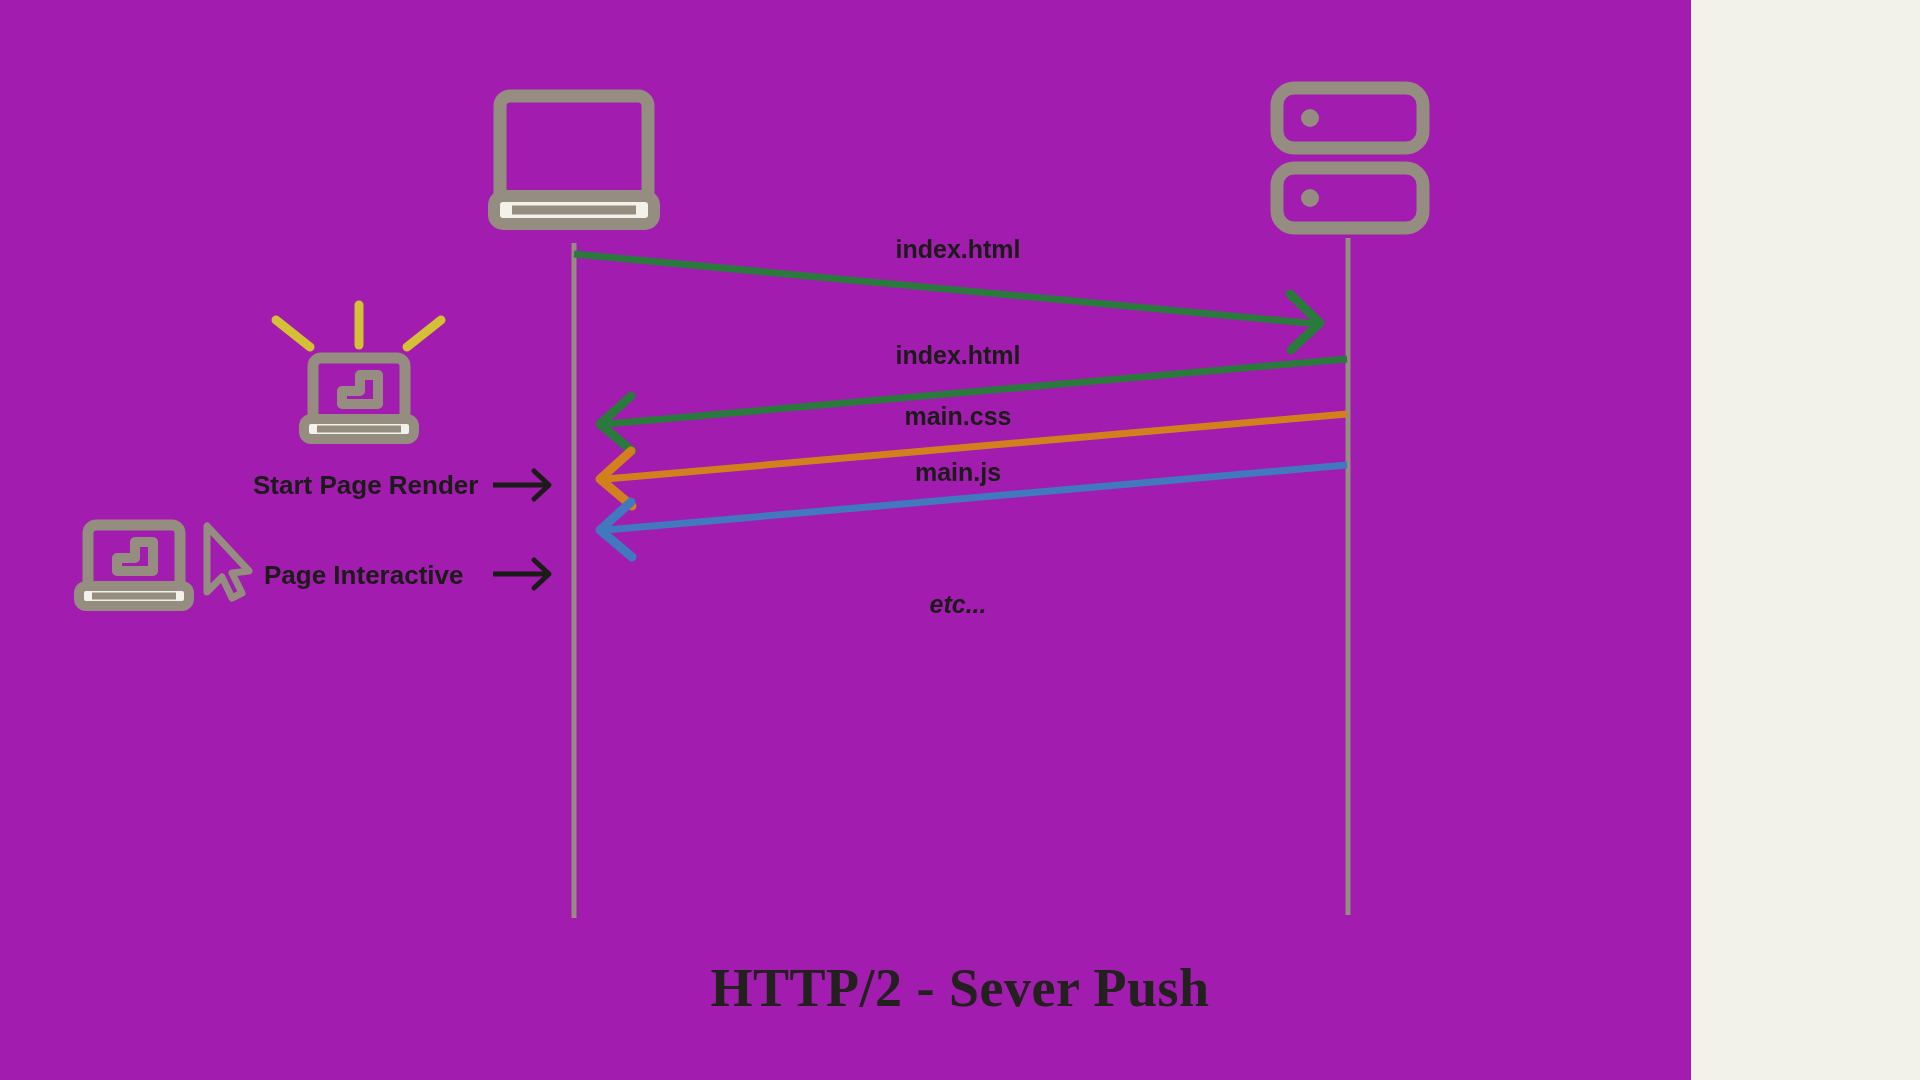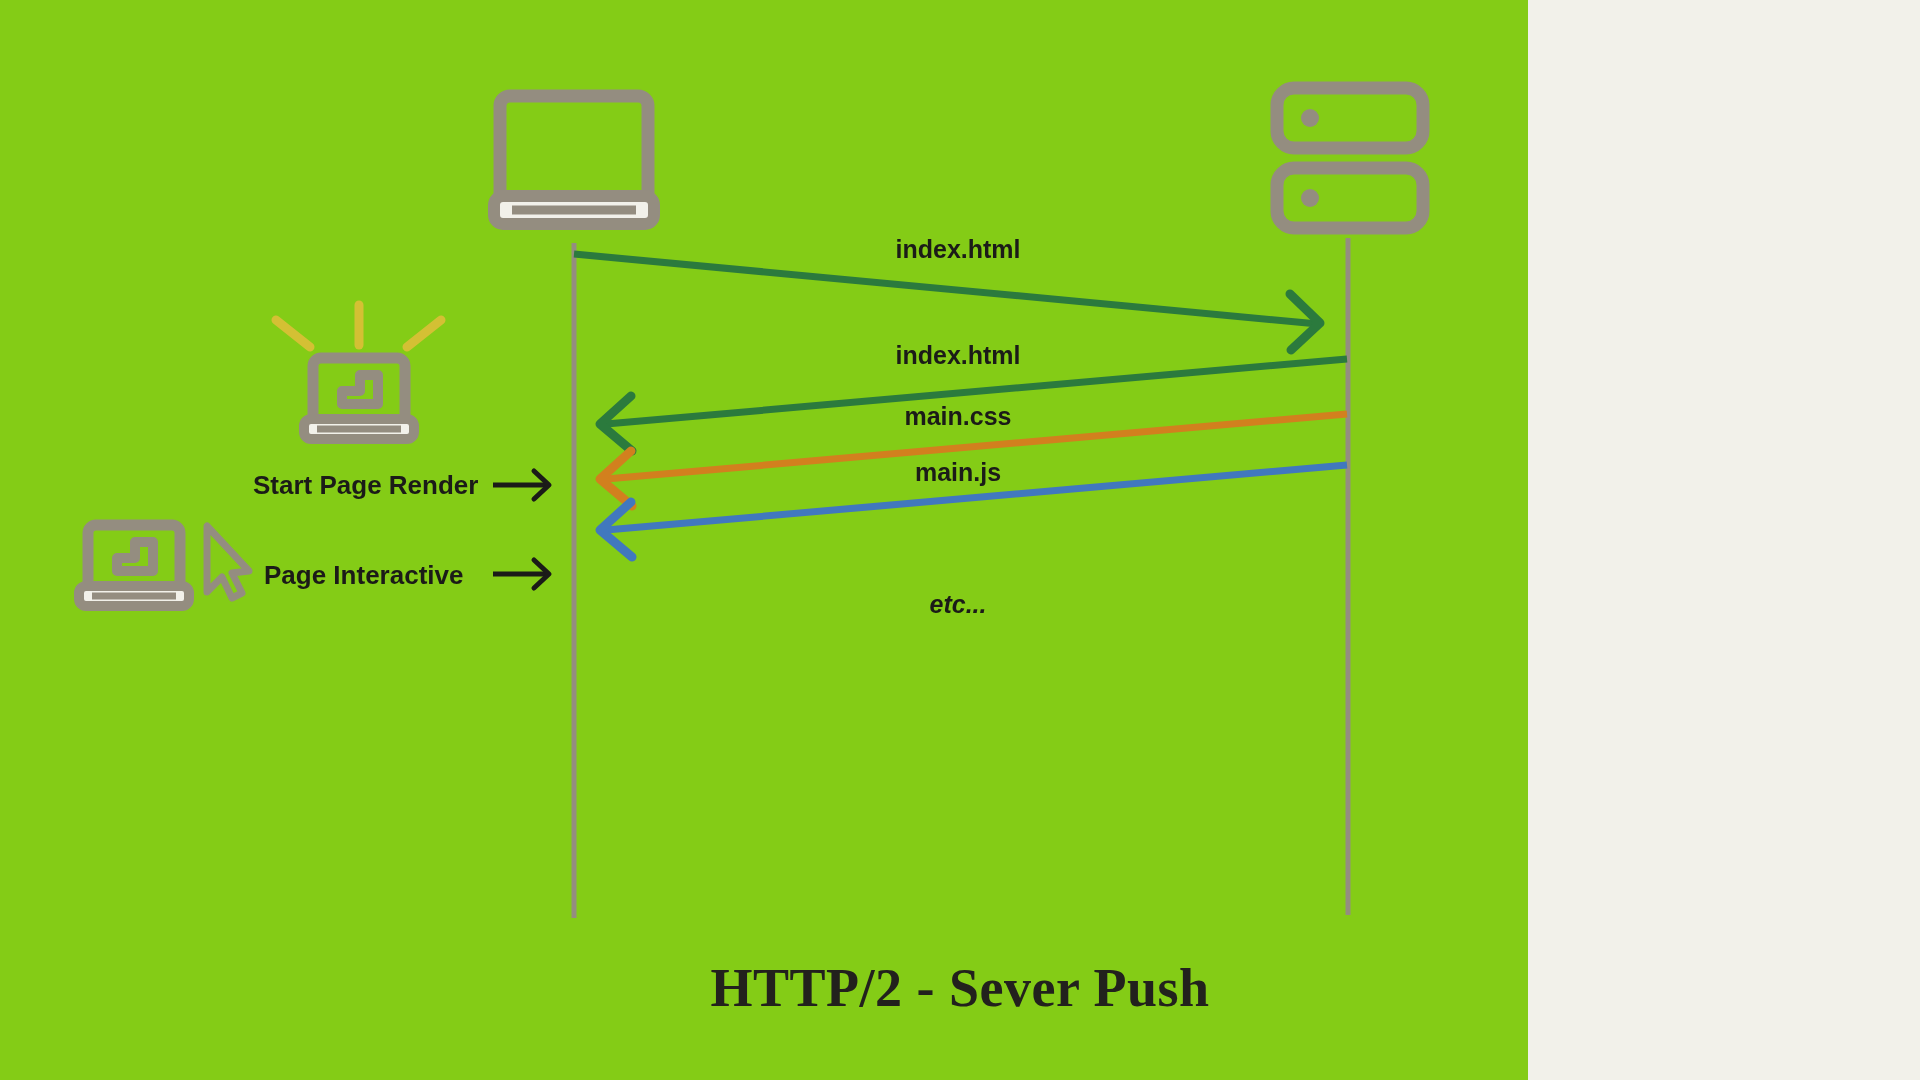--- a/index.html
+++ b/index.html
@@ -8,23 +8,23 @@
     background: #f2f1ea;
   }
   body {
     width: 1920px;
     height: 1080px;
     overflow: hidden;
     font-family: "Liberation Sans", sans-serif;
   }
   #canvas {
     position: relative;
-    width: 1528px;
+    width: 1691px;
     height: 1080px;
-    background: #84cc16;
+    background: #a21caf;
   }
   svg.diagram {
     position: absolute;
     top: 0;
     left: 0;
     width: 1920px;
     height: 1080px;
   }
   .msg-label {
     font-family: "Liberation Sans", sans-serif;

